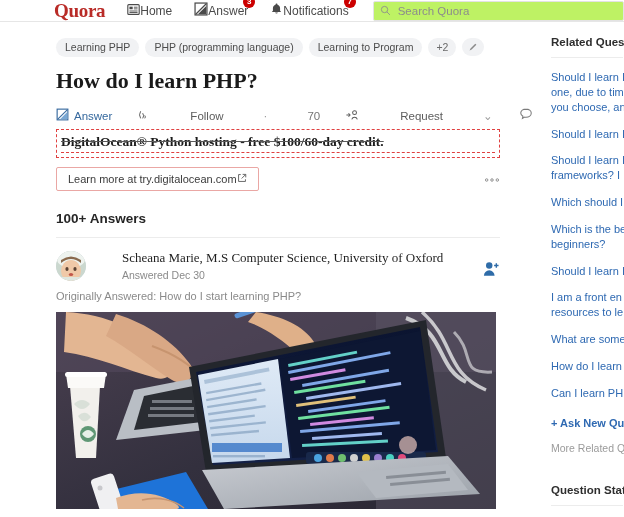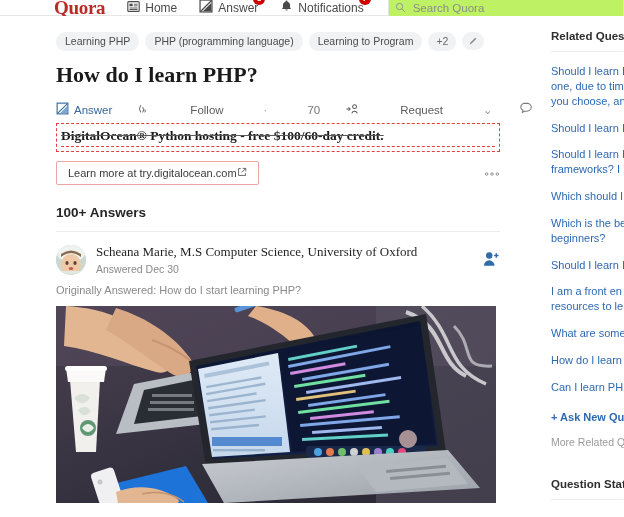--- a/index.html
+++ b/index.html
@@ -9,39 +9,38 @@
     width: 624px; height: 517px;
     overflow: hidden;
     background: #ffffff;
     font-family: "Liberation Sans", sans-serif;
     -webkit-font-smoothing: antialiased;
   }
 
   
   .topbar {
     position: relative;
-    height: 16px;
+    height: 22px;
     background: #ffffff;
     border-bottom: 1px solid #e6e6e6;
     display: flex;
     align-items: center;
   }
   .brand {
     color: #b92b27;
     font-family: "Liberation Serif", serif;
     font-weight: bold;
     font-size: 19px;
     letter-spacing: -0.3px;
     margin-left: 54px;
     line-height: 1;
   }
   .nav-item {
     display: flex;
     align-items: center;
-    gap: 5px;
     margin-left: 22px;
     position: relative;
     color: #4a4a4a;
     font-size: 12px;
     white-space: nowrap;
   }
   .nav-item .label { line-height: 1; }
   .nav-icon { display: block; }
   .badge {
     position: absolute;
@@ -235,22 +234,23 @@
     color: #262626;
     margin-top: 20px;
   }
   .hr {
     height: 1px;
     background: #ececec;
     margin-top: 11px;
   }
   .ans-head {
     display: flex;
-    align-items: center;
+    align-items: flex-end;
     margin-top: 12px;
+    gap: 26px;
   }
   .avatar {
     width: 30px; height: 30px;
     border-radius: 50%;
     flex: 0 0 30px;
     overflow: hidden;
     background: #cfd8dc;
     position: relative;
   }
   .ans-meta { margin-left: 10px; flex: 1; }

